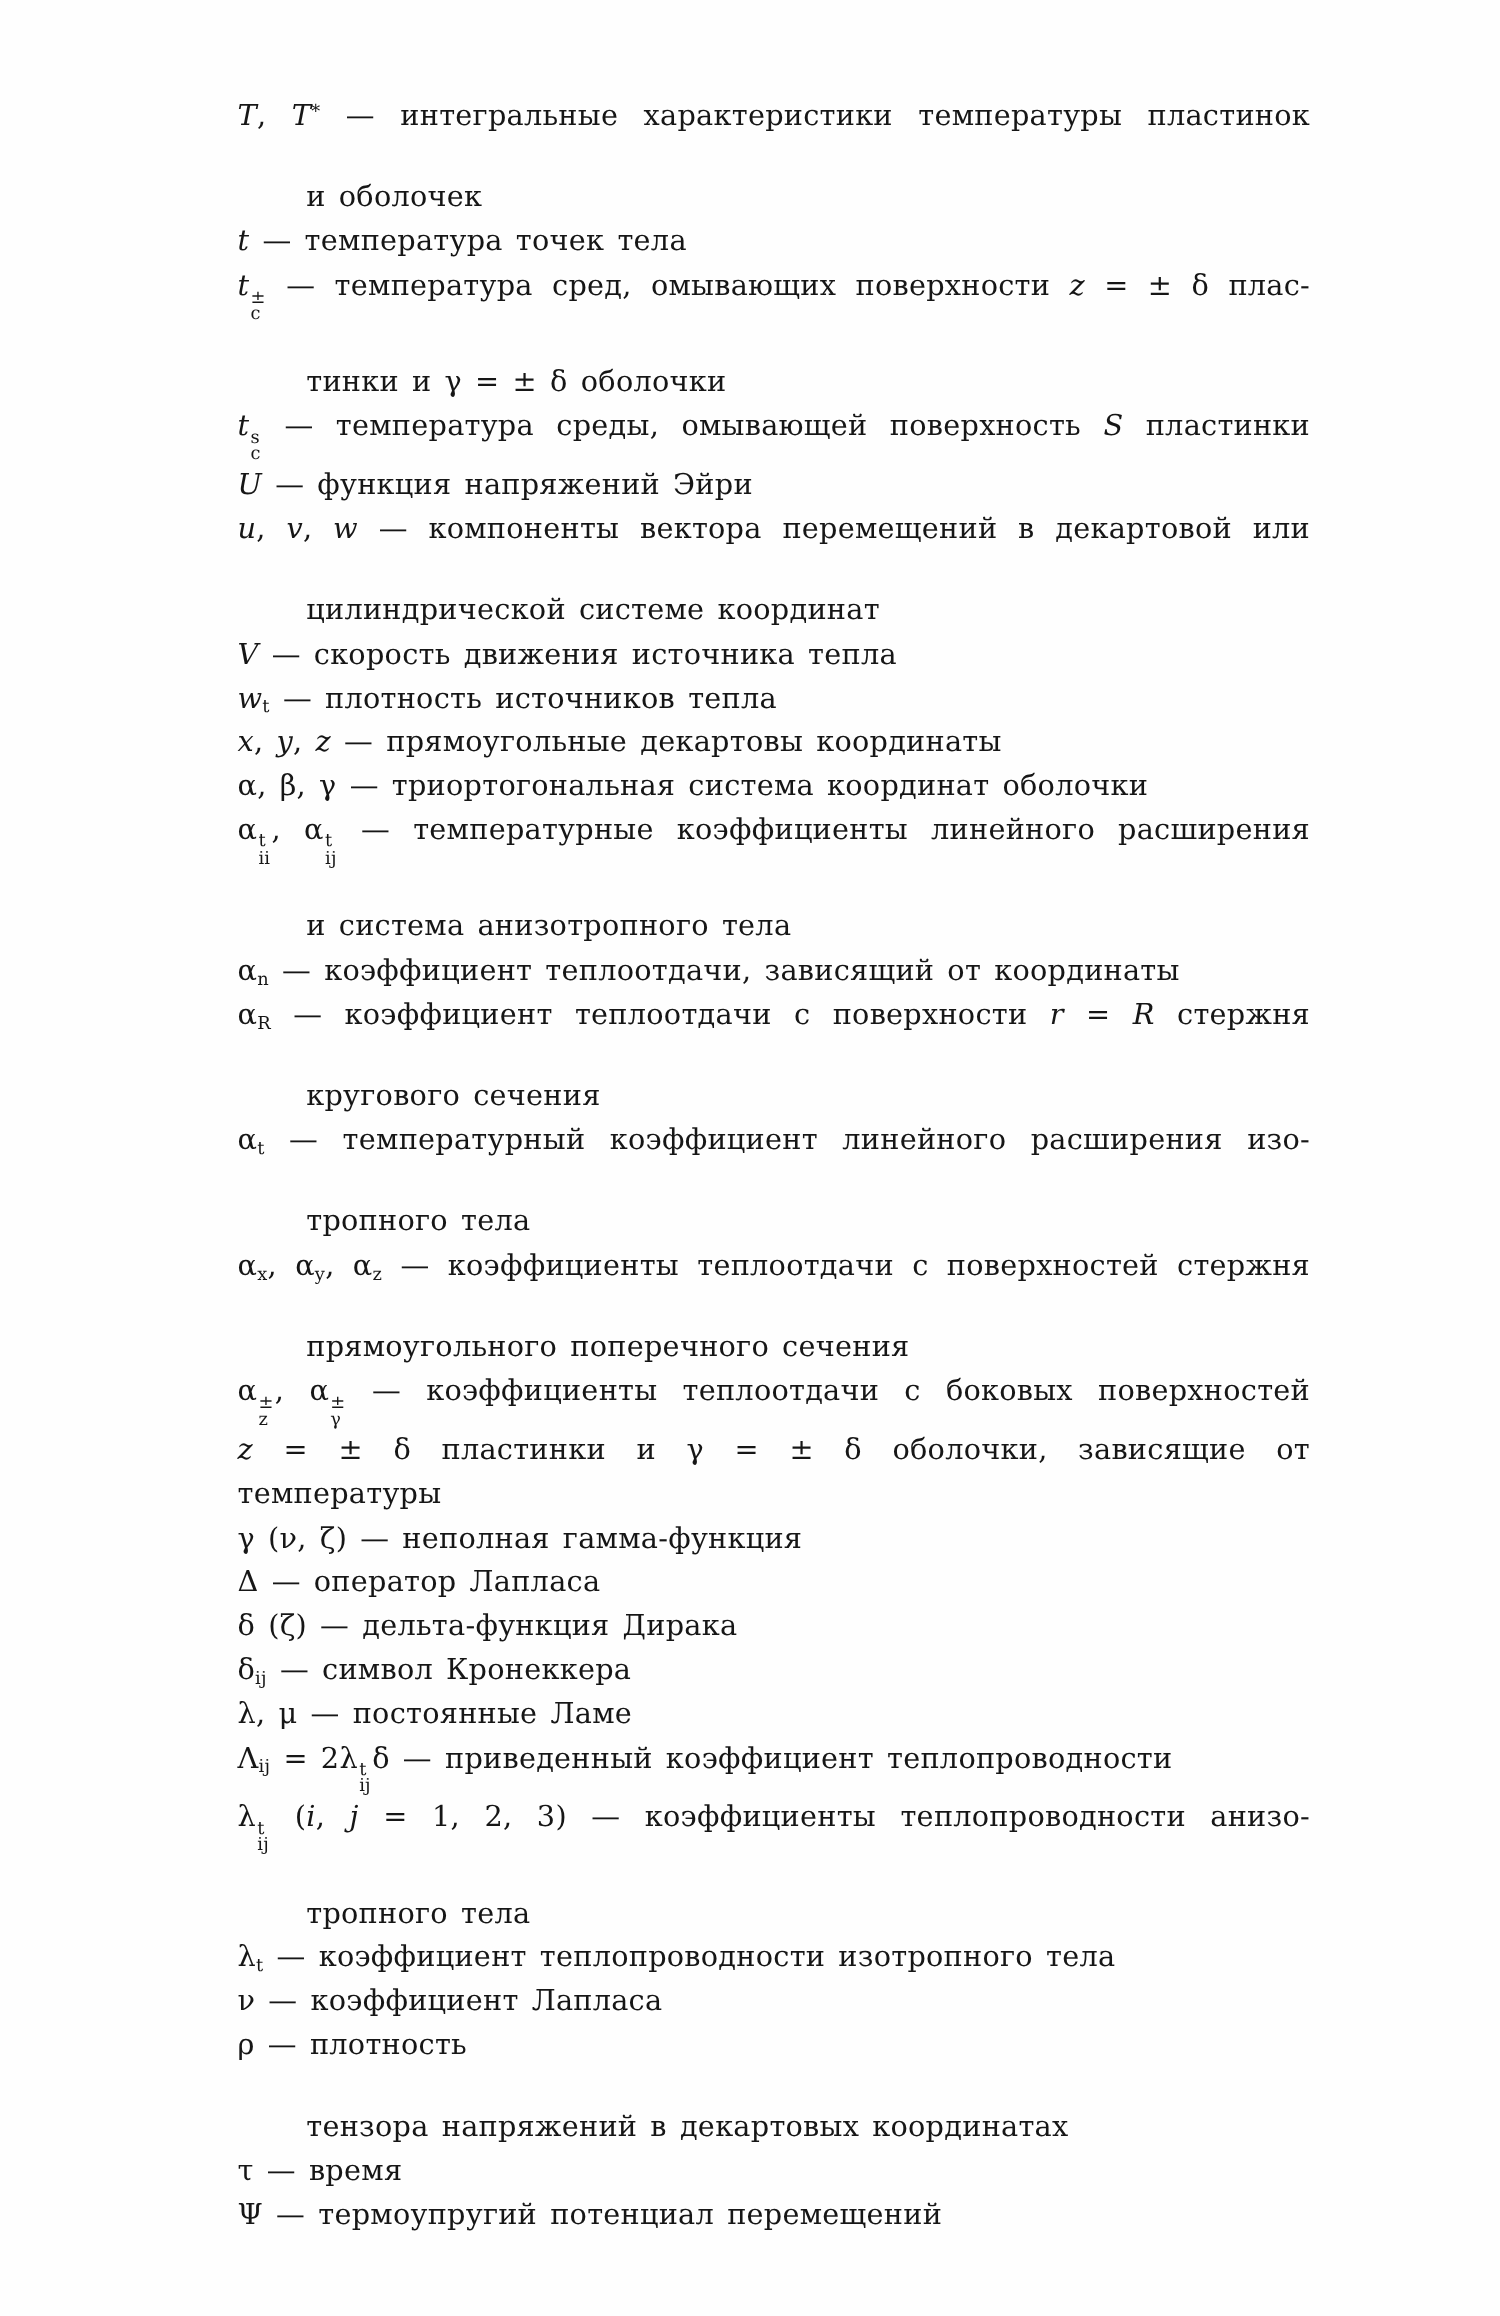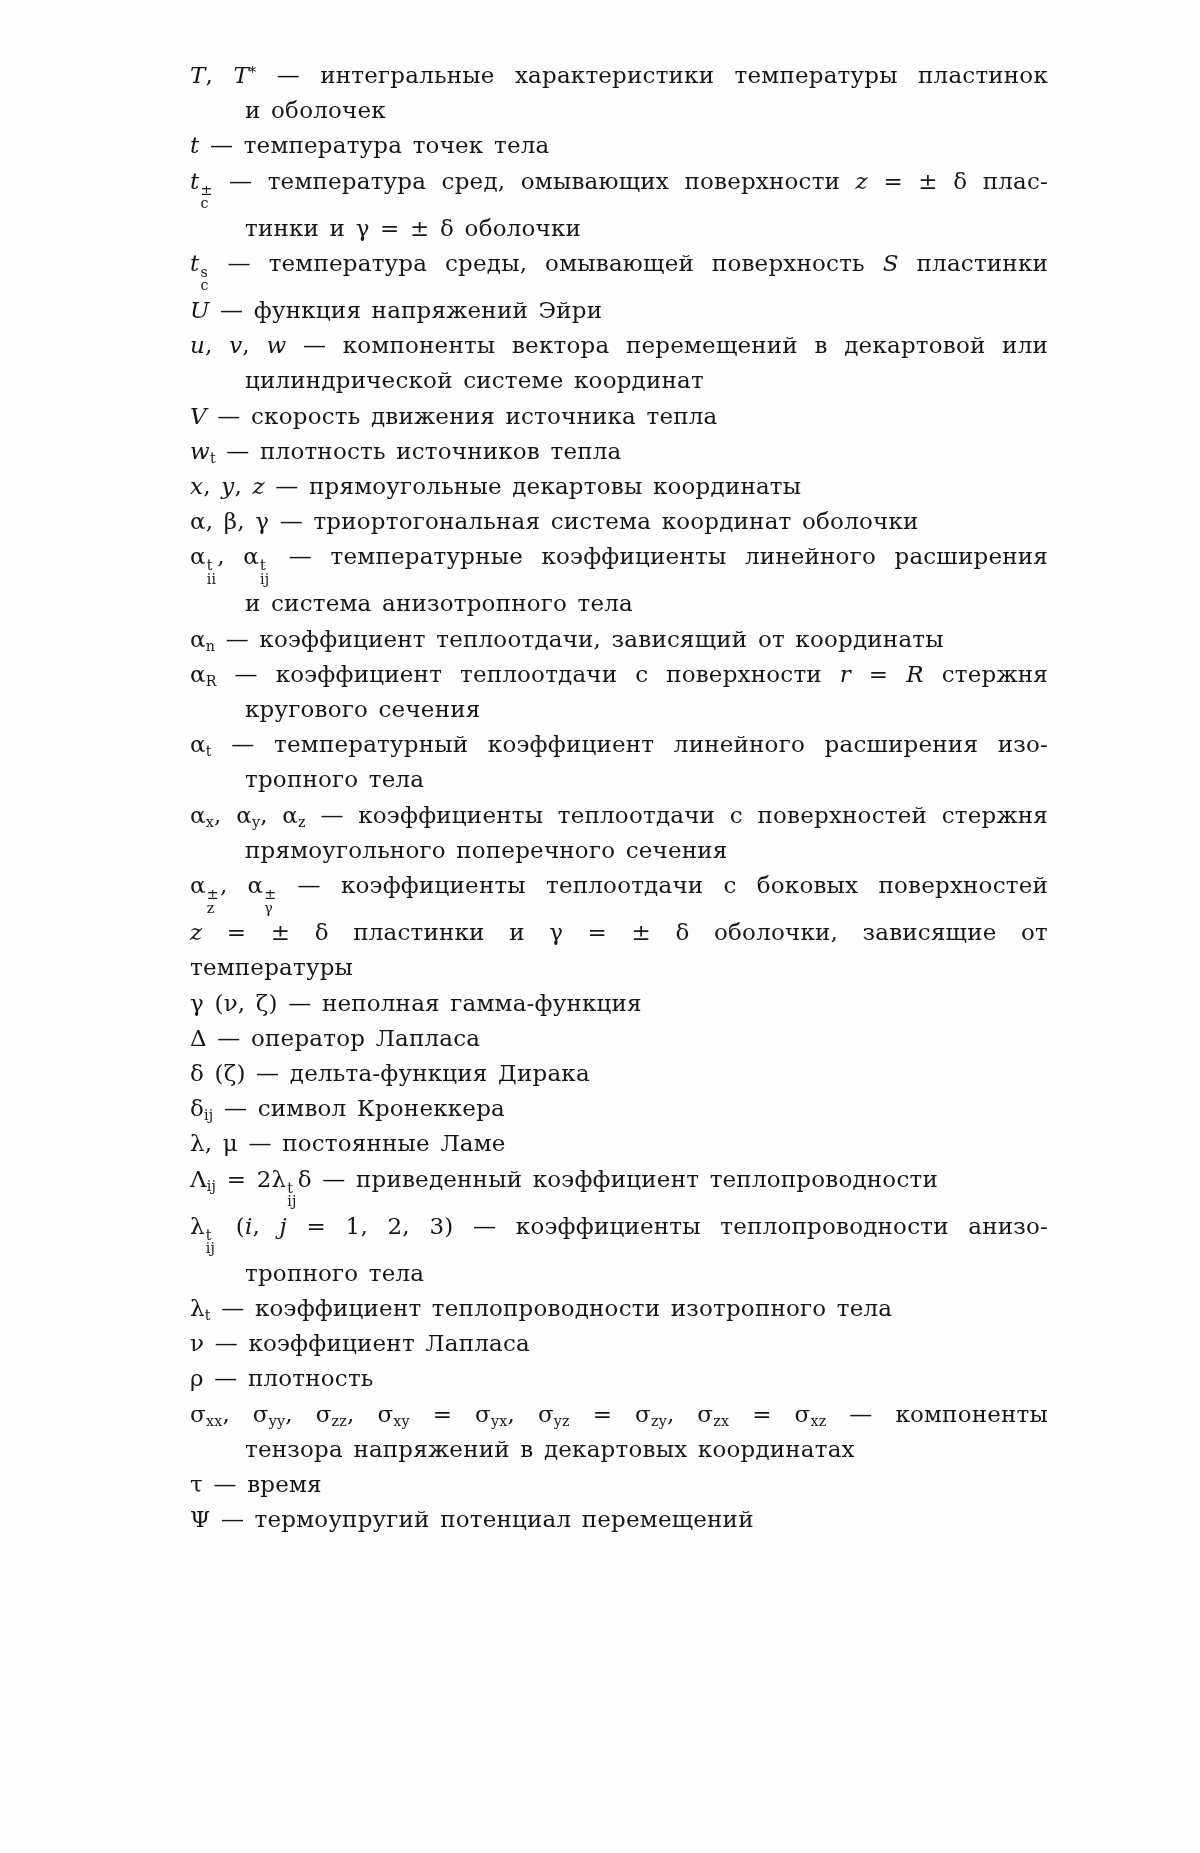--- a/index.html
+++ b/index.html
@@ -9,31 +9,31 @@
     font-family:"DejaVu Serif", serif;
     color:#161616;
     position:relative;
     overflow:hidden;
   }
   .page{
     position:absolute;inset:0;background:#fefefe;
   }
   .notation{
     position:absolute;
-    left:190px;top:58px;
+    left:190px;top:76px;
     width:858px;
     font-size:23px;
     line-height:35.2px;
     word-spacing:3px;
     letter-spacing:0.2px;
   }
   .entry{margin:0;padding:0;}
   .line{min-height:35.2px;text-align:left;}
   .line.just{text-align:justify;text-align-last:justify;}
-  .line.indent{padding-left:55px;}
+  .line.indent{padding-left:55px;margin-top:30px;}
   .line i{font-style:italic;}
   .line sub{font-size:0.62em;vertical-align:-0.28em;line-height:0;}
   .line sup{font-size:0.62em;vertical-align:0.45em;line-height:0;}
   
   .ss{
     display:inline-flex;flex-direction:column;align-items:flex-start;
     vertical-align:-0.42em;
     font-size:0.62em;line-height:0.95;
     margin-left:1px;margin-right:1px;
   }
@@ -149,21 +149,20 @@
       <div class="entry">
         <div class="line">λ<sub>t</sub> — коэффициент теплопроводности изотропного тела</div>
       </div>
       <div class="entry">
         <div class="line">ν — коэффициент Лапласа</div>
       </div>
       <div class="entry">
         <div class="line">ρ — плотность</div>
       </div>
       <div class="entry">
-        <div class="line just">σ<sub>xx</sub>, σ<sub>yy</sub>, σ<sub>zz</sub>, σ<sub>xy</sub> = σ<sub>yx</sub>, σ<sub>yz</sub> = σ<sub>zy</sub>, σ<sub>zx</sub> = σ<sub>xz</sub> — компоненты</div>
         <div class="line indent">тензора напряжений в декартовых координатах</div>
       </div>
       <div class="entry">
         <div class="line">τ — время</div>
       </div>
       <div class="entry">
         <div class="line">Ψ — термоупругий потенциал перемещений</div>
       </div>
     </main>
 </div>

